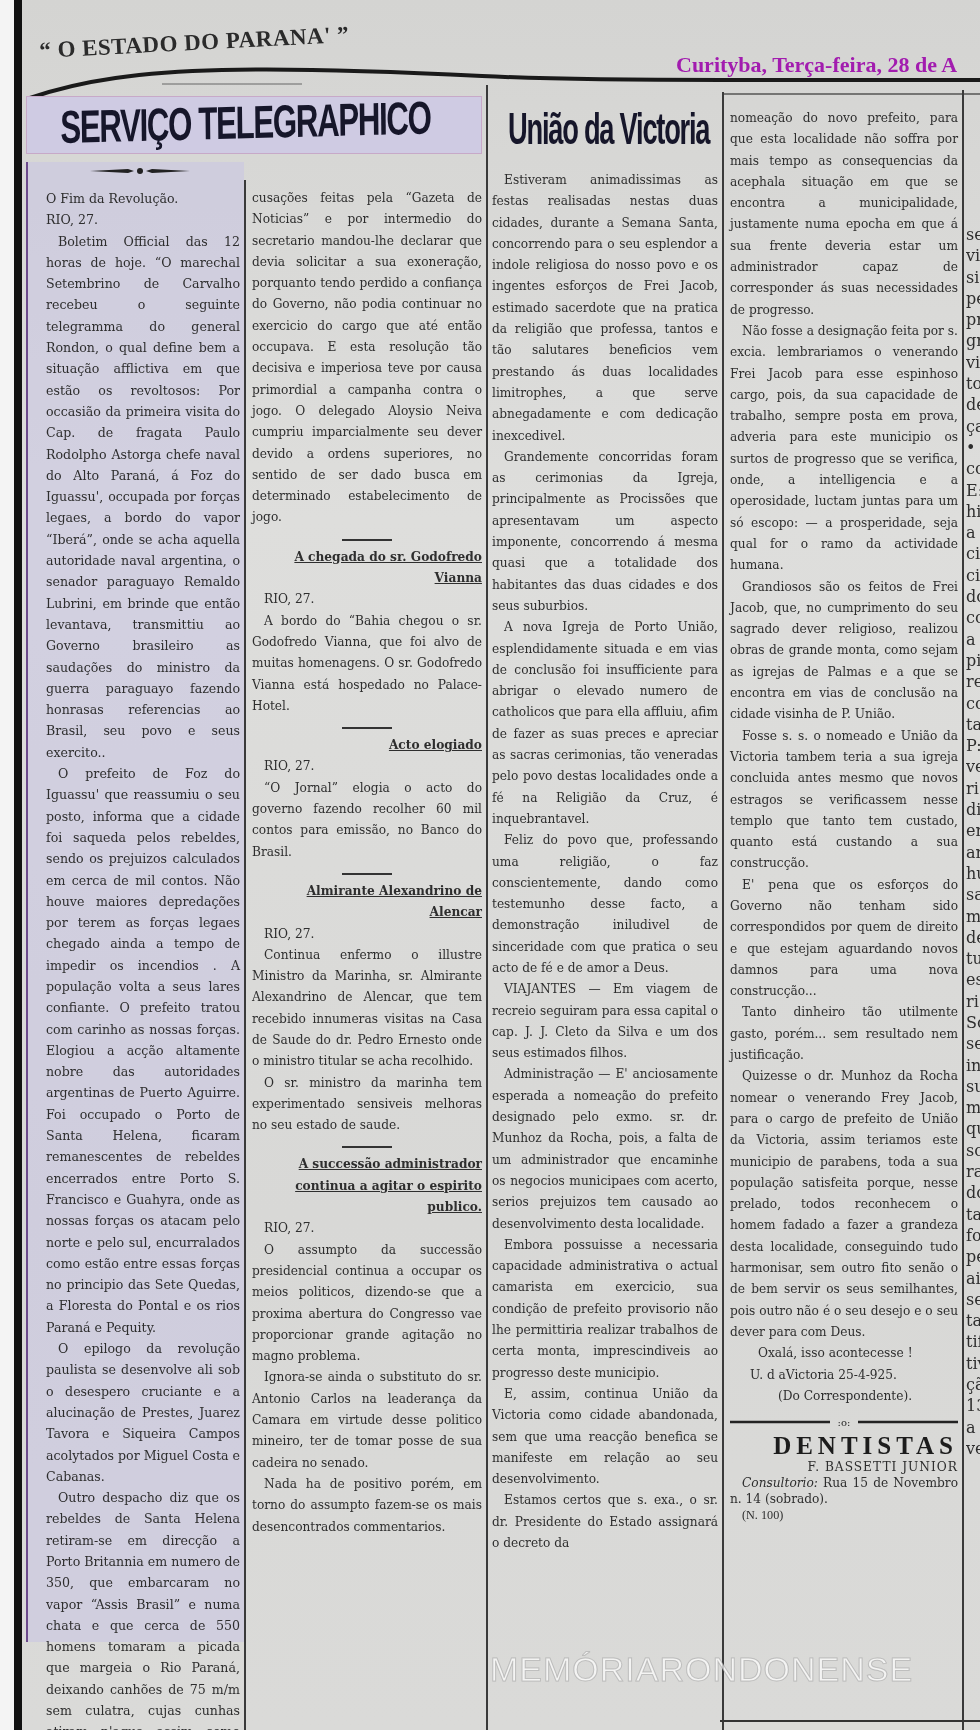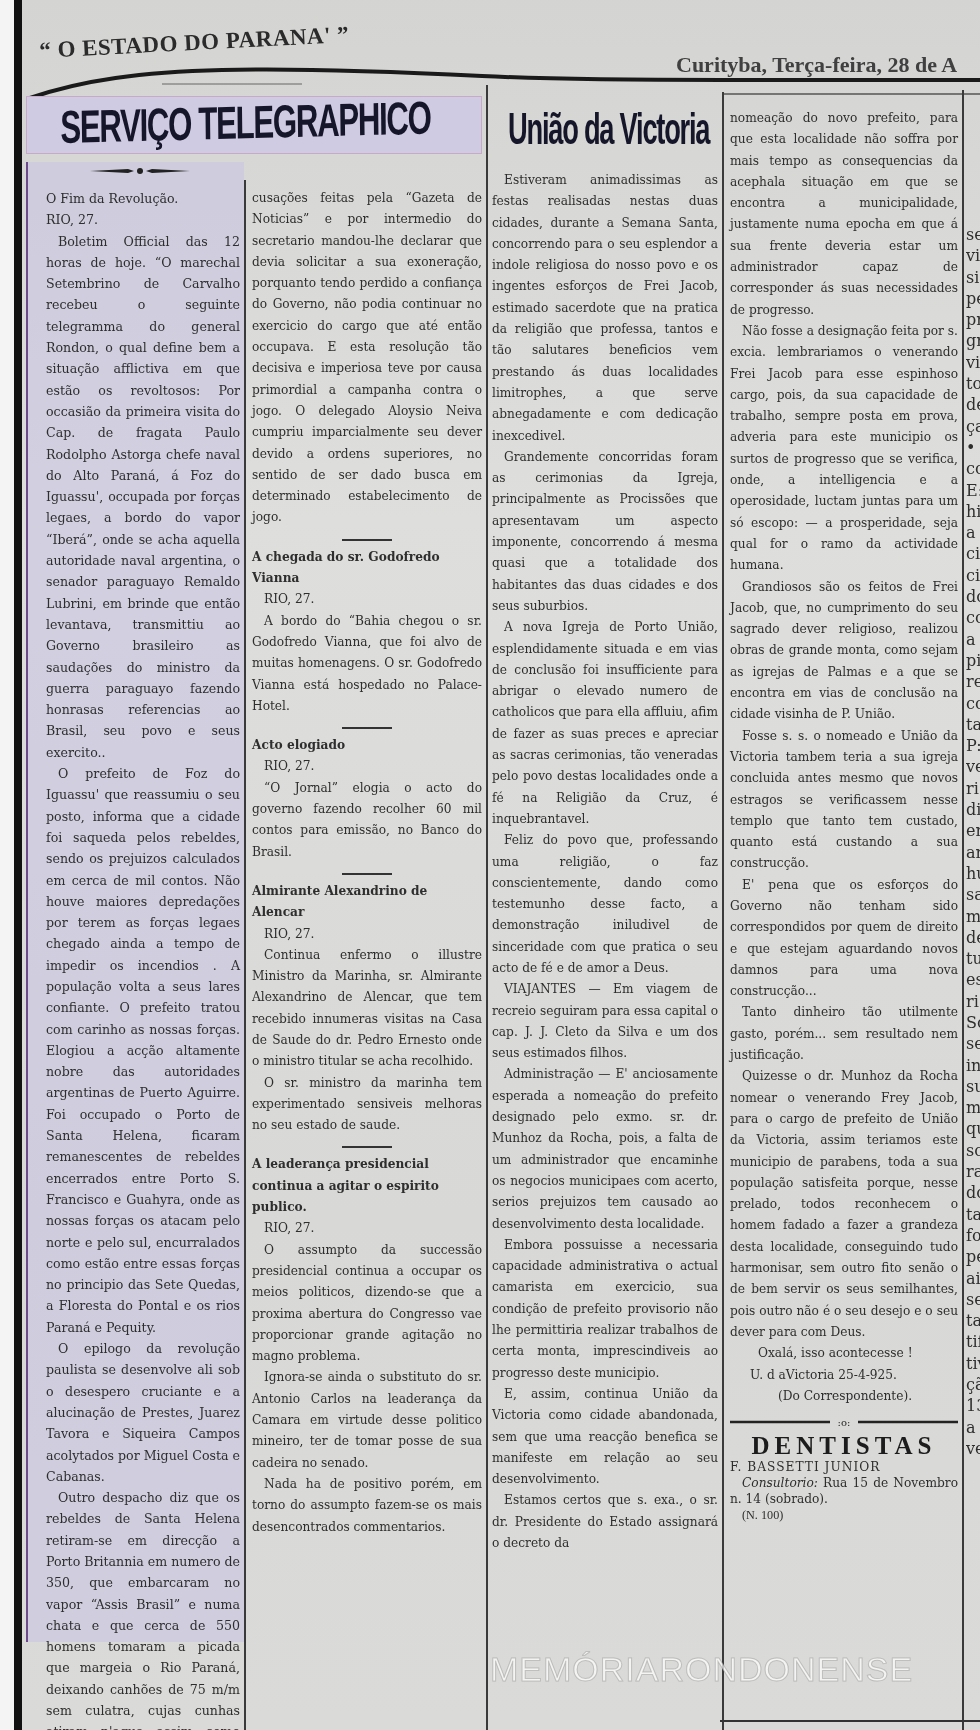--- a/index.html
+++ b/index.html
@@ -15,21 +15,21 @@
     position:absolute; left:22px; top:0; width:958px; height:1730px;
     background:linear-gradient(180deg,#d4d4d2 0%,#dededc 30%,#d8d8d6 70%,#dadad8 100%);
   }
   .masthead-left {
     position:absolute; left:40px; top:38px; font-family:"Liberation Serif", serif;
     font-size:23px; font-weight:bold; color:#2b2b2b; transform:rotate(-3deg);
     letter-spacing:0.5px; transform-origin:left bottom;
   }
   .masthead-right {
     position:absolute; left:676px; top:52px; font-family:"Liberation Serif", serif;
-    font-size:22px; font-weight:bold; color:#404040; white-space:nowrap;
+    font-size:22px; font-weight:bold; color:#a21caf; white-space:nowrap;
   }
   .rule-svg { position:absolute; left:22px; top:50px; }
   .col {
     position:absolute; font-family:"DejaVu Serif", serif; font-size:12.2px;
     line-height:21.3px; color:#2e2e2e; text-align:justify;
   }
   .col p { margin:0; text-indent:12px; }
   .col p.noind { text-indent:0; }
   .col p.bold, .col .b { font-weight:normal; }
   .vline { position:absolute; width:2px; background:#3a3a3a; }
@@ -38,26 +38,26 @@
     background:#cfcbe3; border:1px solid #c7a9c8;
   }
   .hl-box2 {
     position:absolute; left:26px; top:162px; width:216px; height:1480px;
     background:rgba(200,196,228,0.55); border-left:2px solid #6c4a8c;
   }
   .big-title {
     position:absolute; font-family:"Liberation Sans", sans-serif; font-weight:bold;
     color:#16162a; transform-origin:left top; white-space:nowrap;
   }
-  .sub-head { font-weight:bold; text-align:left; text-indent:0 !important; }
+  .sub-head { font-weight:bold; text-align:right; text-indent:0 !important;text-decoration:underline; }
   .rule-short { width:50px; height:2px; background:#333; margin:10px auto 6px; }
   .ornament { position:absolute; }
   .dentistas {
     font-family:"Liberation Serif", serif; font-weight:bold; font-size:25px;
-    letter-spacing:5px; text-align:center; color:#1c1c1c; line-height:26px;
+    letter-spacing:5px; text-align:right; color:#1c1c1c; line-height:26px;
   }
   .watermark {
     position:absolute; left:490px; top:1650px; font-family:"Liberation Sans", sans-serif;
     font-size:34px; color:rgba(255,255,255,0.7); letter-spacing:1px;
     -webkit-text-stroke:1px rgba(150,150,150,0.5); white-space:nowrap;text-align:center;
   }
   .bottom-rule { position:absolute; left:720px; top:1720px; width:260px; height:2px; background:#333; }
 </style>
 </head>
 <body>
@@ -113,21 +113,21 @@
   <p>RIO, 27.</p>
   <p>“O Jornal” elogia o acto do governo fazendo recolher 60 mil contos para emissão, no Banco do Brasil.</p>
 
   <div class="rule-short"></div>
   <p class="sub-head">Almirante Alexandrino de Alencar</p>
   <p>RIO, 27.</p>
   <p>Continua enfermo o illustre Ministro da Marinha, sr. Almirante Alexandrino de Alencar, que tem recebido innumeras visitas na Casa de Saude do dr. Pedro Ernesto onde o ministro titular se acha recolhido.</p>
   <p>O sr. ministro da marinha tem experimentado sensiveis melhoras no seu estado de saude.</p>
 
   <div class="rule-short"></div>
-  <p class="sub-head">A leaderança presidencial continua a agitar o espirito publico.</p>
+  <p class="sub-head">A successão administrador continua a agitar o espirito publico.</p>
   <p>RIO, 27.</p>
   <p>O assumpto da successão presidencial continua a occupar os meios politicos, dizendo-se que a proxima abertura do Congresso vae proporcionar grande agitação no magno problema.</p>
   <p>Ignora-se ainda o substituto do sr. Antonio Carlos na leaderança da Camara em virtude desse politico mineiro, ter de tomar posse de sua cadeira no senado.</p>
   <p>Nada ha de positivo porém, em torno do assumpto fazem-se os mais desencontrados commentarios.</p>
 </div>
 
 <div class="big-title" style="left:508px; top:104px; font-size:44px; letter-spacing:-2px; transform:scaleX(0.62);">União da Victoria</div>
 <div class="col" style="left:492px; top:170px; width:226px;">
   <p>Estiveram animadissimas as festas realisadas nestas duas cidades, durante a Semana Santa, concorrendo para o seu esplendor a indole religiosa do nosso povo e os ingentes esforços de Frei Jacob, estimado sacerdote que na pratica da religião que professa, tantos e tão salutares beneficios vem prestando ás duas localidades limitrophes, a que serve abnegadamente e com dedicação inexcedivel.</p>
   <p>Grandemente concorridas foram as cerimonias da Igreja, principalmente as Procissões que apresentavam um aspecto imponente, concorrendo á mesma quasi que a totalidade dos habitantes das duas cidades e dos seus suburbios.</p>
@@ -150,21 +150,21 @@
   <p>Quizesse o dr. Munhoz da Rocha nomear o venerando Frey Jacob, para o cargo de prefeito de União da Victoria, assim teriamos este municipio de parabens, toda a sua população satisfeita porque, nesse prelado, todos reconhecem o homem fadado a fazer a grandeza desta localidade, conseguindo tudo harmonisar, sem outro fito senão o de bem servir os seus semilhantes, pois outro não é o seu desejo e o seu dever para com Deus.</p>
   <p style="padding-left:16px;">Oxalá, isso acontecesse !</p>
   <p style="padding-left:8px;">U. d aVictoria 25-4-925.</p>
   <p style="padding-left:36px;">(Do Correspondente).</p>
   <svg width="228" height="14" viewBox="0 0 228 14" style="display:block; margin:8px 0 4px;">
     <line x1="0" y1="7" x2="100" y2="7" stroke="#222" stroke-width="2.5"></line>
     <text x="114" y="11" font-size="10" text-anchor="middle" fill="#222">:o:</text>
     <line x1="128" y1="7" x2="228" y2="7" stroke="#222" stroke-width="2.5"></line>
   </svg>
   <div class="dentistas">DENTISTAS</div>
-  <p class="noind b" style="text-align:left; line-height:16px; letter-spacing:1px;">F. BASSETTI JUNIOR</p>
+  <p class="noind b" style="text-align:right; line-height:16px; letter-spacing:1px;">F. BASSETTI JUNIOR</p>
   <p class="b" style="line-height:16px;"><i>Consultorio:</i><span> Rua 15 de Novembro n. 14 (sobrado).</span></p>
   <p style="text-align:left; padding-right:40px; line-height:16px;font-family:Liberation Serif, serif;">(N. 100)</p>
 </div>
 
 <div class="col" style="left:966px; top:224px; width:14px; overflow:hidden; line-height:21.3px; font-size:16px; white-space:nowrap;" id="col5">
     <div>se</div>
     <div>vi</div>
     <div>si</div>
     <div>pe</div>
     <div>pr</div>

